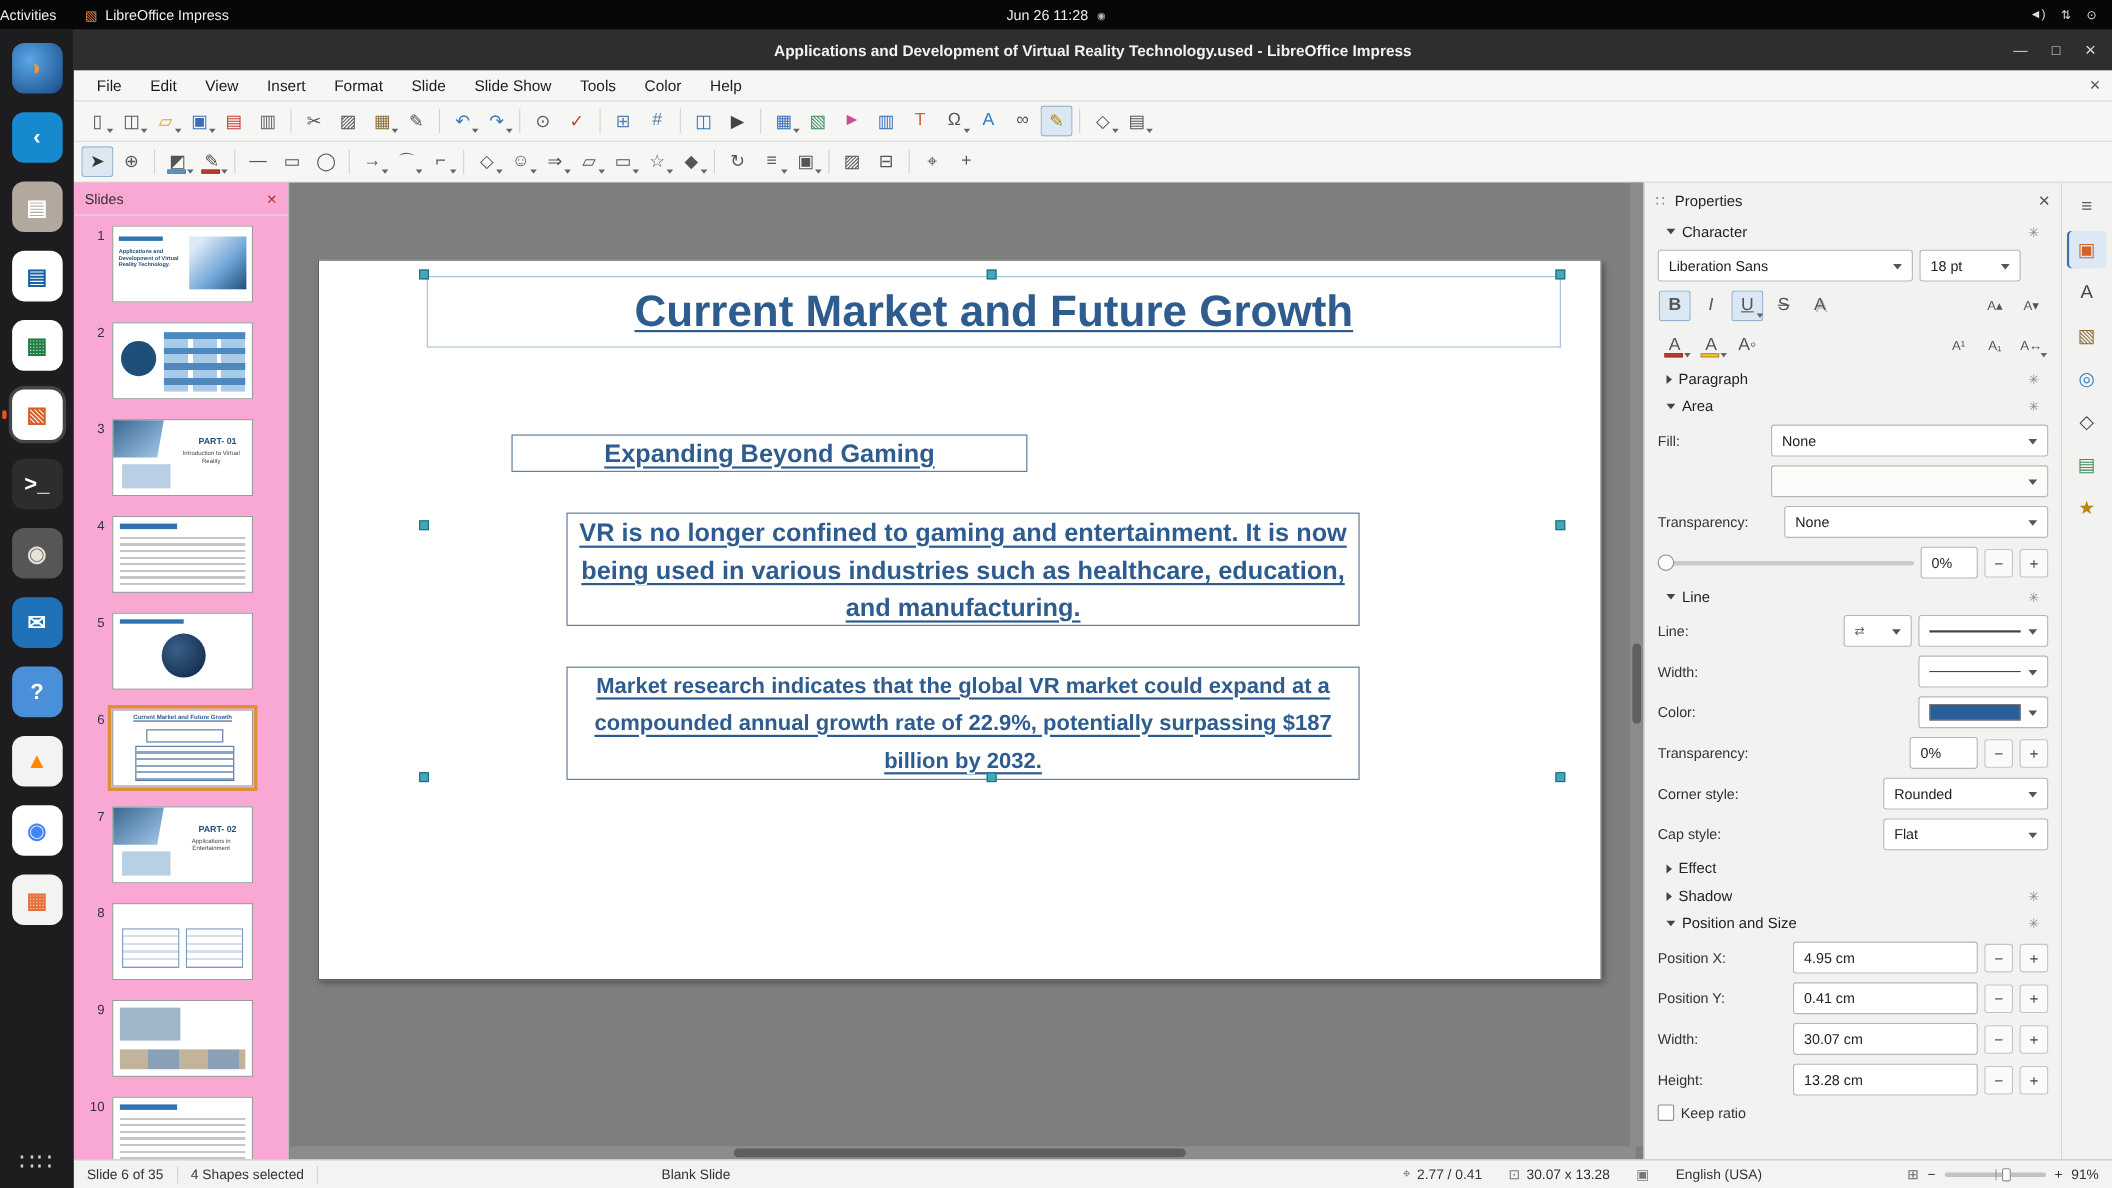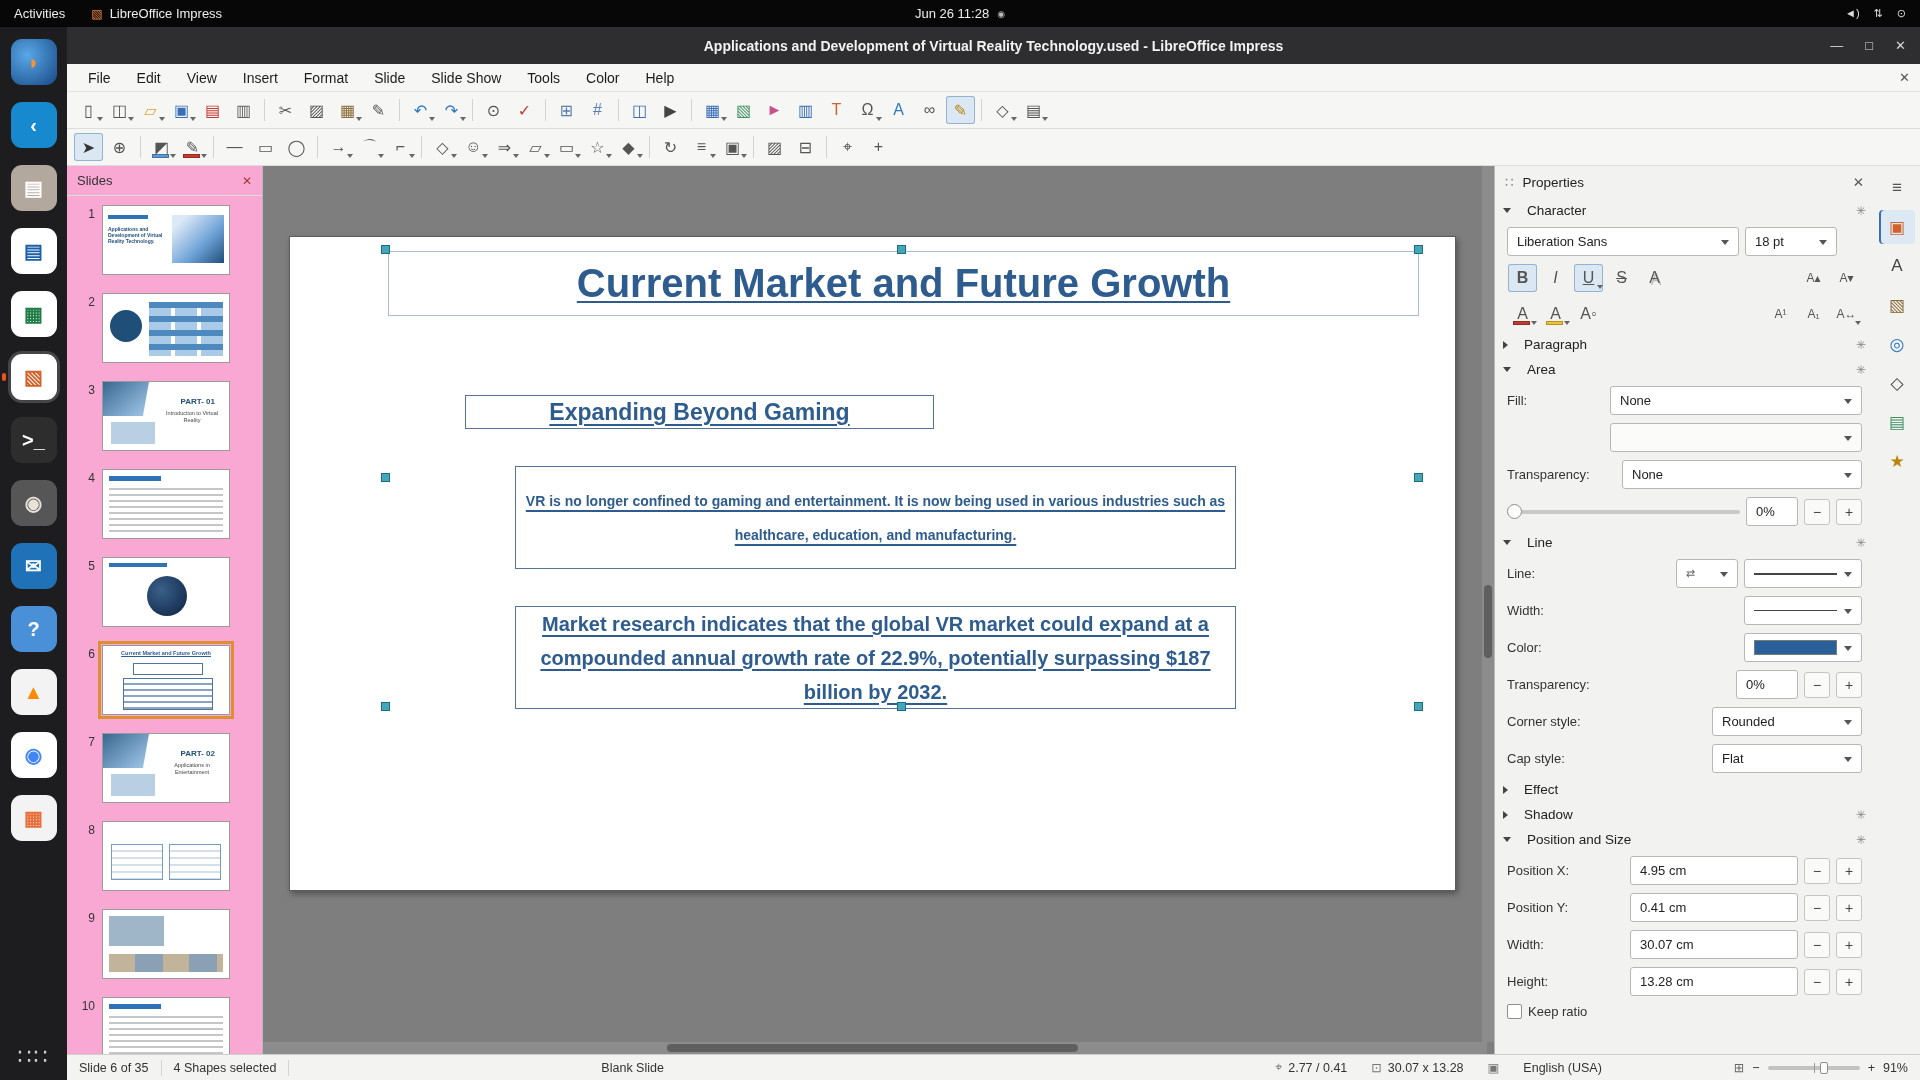--- a/index.html
+++ b/index.html
@@ -2,21 +2,21 @@
 <html><head>
 <meta charset="utf-8">
 <style>
   * { margin:0; padding:0; box-sizing:border-box; }
   html,body { width:1920px; height:1080px; overflow:hidden; }
   body { font-family:"Liberation Sans", sans-serif; background:#7e7e7e; position:relative; font-size:13px; color:#222; }
 
   
   #topbar { position:absolute; left:0; top:0; width:1920px; height:27px; background:#070707; color:#eee;
             display:flex; align-items:center; font-size:13px; z-index:50; }
-  #topbar .tb-left { display:flex; align-items:center; gap:26px; padding-left:14px; }
+  #topbar .tb-left { display:flex; align-items:center; gap:26px; padding-left:0; }
   #topbar .appname { display:flex; align-items:center; gap:7px; }
   #topbar .appglyph { color:#e8833a; font-size:12px; }
   #topbar .tb-center { position:absolute; left:50%; transform:translateX(-50%); display:flex; gap:8px; align-items:center; }
   #topbar .tb-right { margin-left:auto; display:flex; gap:14px; padding-right:14px; font-size:11px; color:#ddd; }
 
   
   #titlebar { position:absolute; left:67px; top:27px; width:1853px; height:37px; background:#2e2e30;
               color:#f2f2f2; display:flex; align-items:center; justify-content:center; font-size:14px; font-weight:bold; }
   #winctrls { position:absolute; right:14px; top:0; height:37px; display:flex; gap:22px; align-items:center; color:#d8d8d8; font-weight:normal; }
   #winctrls span { font-size:13px; cursor:default; }
@@ -97,36 +97,36 @@
       background:repeating-linear-gradient(90deg,#c2b49a 0 26px,#8aa0b5 26px 54px); }
 
   
   #canvas { position:absolute; left:263px; top:166px; width:1231px; height:888px; background:#7e7e7e; overflow:hidden; }
   #page { position:absolute; left:26px; top:70px; width:1167px; height:655px; background:#fff;
           border:1px solid #5c5c5c; box-shadow:2px 3px 6px rgba(0,0,0,.35); }
   .frame { position:absolute; display:flex; align-items:center; justify-content:center; text-align:center;
            color:#2e5c8f; font-weight:bold; text-decoration:underline; text-underline-offset:4px; text-decoration-thickness:2px; }
   #f-title { left:98px; top:14px; width:1031px; height:65px; border:1px solid #a7bdd2; font-size:40px; }
   #f-sub   { left:175px; top:158px; width:469px; height:34px; border:1px solid #537398; font-size:23px; }
-  #f-body1 { left:225px; top:229px; width:721px; height:103px; border:1px solid #537398; font-size:14px; line-height:34px; padding:0 6px; }
+  #f-body1 { left:225px; top:229px; width:721px; height:103px; border:1px solid #537398; font-size:23px; line-height:34px; padding:0 6px; }
   #f-body2 { left:225px; top:369px; width:721px; height:103px; border:1px solid #537398; font-size:20px; line-height:34px; padding:0 6px; }
   .handle { position:absolute; width:9px; height:9px; background:#45a6b8; border:1px solid #18707f; z-index:5; }
   
   #hscroll { position:absolute; left:0; bottom:0; width:1224px; height:12px; background:#8c8c8c; }
   #hscroll .hthumb { position:absolute; left:404px; width:411px; top:2px; height:8px; border-radius:4px; background:#5f5f5f; }
   #vscroll { position:absolute; right:0; top:0; width:12px; height:876px; background:#8c8c8c; }
   #vscroll .vthumb { position:absolute; top:419px; height:73px; left:2px; width:8px; border-radius:4px; background:#5f5f5f; }
 
   
   #props { position:absolute; left:1494px; top:166px; width:380px; height:888px; background:#f2f2f0;
            border-left:1px solid #b9b9b7; font-size:13px; color:#333; overflow:hidden; }
   #props .phead { height:32px; display:flex; align-items:center; padding:0 10px; gap:8px; font-size:13.5px; color:#222; }
   #props .phead .dots { color:#888; letter-spacing:1px; }
   #props .phead .pclose { margin-left:auto; color:#555; }
-  .sect { display:flex; align-items:center; gap:16px; padding:5px 8px; font-size:13.5px; color:#222; }
+  .sect { display:flex; align-items:center; gap:6px; padding:5px 20px; font-size:13.5px; color:#222; }
   .sect .arr { width:0; height:0; border-left:4px solid transparent; border-right:4px solid transparent; border-top:5px solid #444; }
   .sect .arr.col { border-top:4px solid transparent; border-bottom:4px solid transparent; border-left:5px solid #444; border-right:none; }
   .sect .gear { margin-left:auto; color:#8a8a88; font-size:12px; }
   .row { display:flex; align-items:center; padding:4px 12px; gap:6px; }
   .row .lbl { font-size:13px; color:#333; }
   .dropdown { background:#fff; border:1px solid #b7b7b4; border-radius:3px; height:29px; display:flex; align-items:center;
               padding:0 24px 0 9px; position:relative; font-size:13px; color:#222; }
   .dropdown::after { content:""; position:absolute; right:9px; top:12px; border-left:4px solid transparent;
                      border-right:4px solid transparent; border-top:5px solid #555; }
   .field { background:#fff; border:1px solid #b7b7b4; border-radius:3px; height:29px; display:flex; align-items:center;

